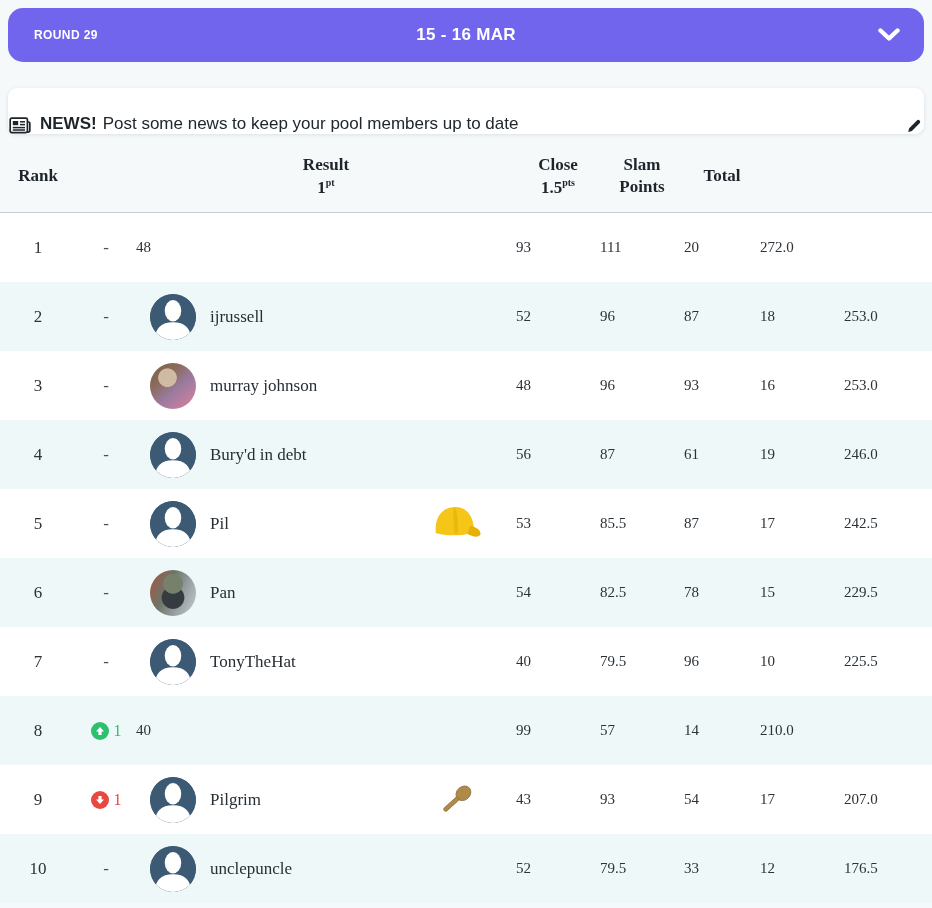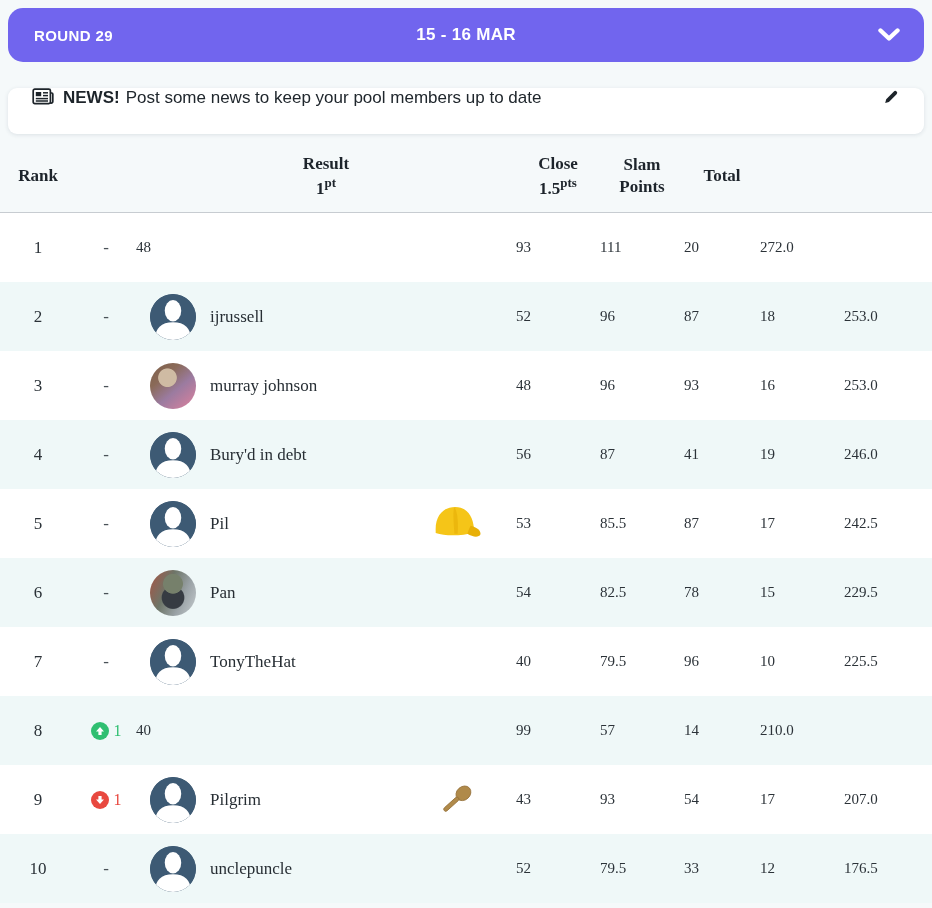--- a/index.html
+++ b/index.html
@@ -12,50 +12,50 @@
   
   .round-bar {
     position: absolute; left: 8px; top: 8px; width: 916px; height: 54px;
     background: #7165ee; border-radius: 15px;
     display: flex; align-items: center; justify-content: center;
     color: #ffffff; cursor: pointer;
   }
   .round-label {
     position: absolute; left: 26px; top: 0; height: 100%;
     display: flex; align-items: center;
-    font-size: 15px; font-weight: 700; letter-spacing: .4px;
+    font-size: 12px; font-weight: 700; letter-spacing: .4px;
   }
   .round-dates { font-size: 17px; font-weight: 600; letter-spacing: .3px; }
   .chevron-wrap { position: absolute; right: 24px; top: 0; height: 100%; display: flex; align-items: center; }
   
   .news-bar {
     position: absolute; left: 8px; top: 88px; width: 916px; height: 46px;
     background: #ffffff; border-radius: 9px;
     box-shadow: 0 1px 4px rgba(40,60,80,.12);
-    display: flex; align-items: flex-start; padding: 0 24px;
+    display: flex; align-items: flex-end; padding: 0 1px;
     font-size: 17px;
   }
   .news-icon-wrap { display: flex; align-items: center; margin-right: 9px; }
   .news-label { font-weight: 700; margin-right: 6px; color: #1d242a; }
   .news-message { color: #20272d; }
   .news-edit { margin-left: auto; display: flex; align-items: center; cursor: pointer; }
   
   .board { position: absolute; left: 0; top: 140px; width: 932px; }
   .grid-row {
     display: grid;
     grid-template-columns: 76px 60px 1fr 84px 84px 76px 84px 82px;
     padding-right: 6px;
     align-items: center;
     font-family: Liberation Serif, serif;
   }
   .board-head { height: 73px; border-bottom: 1px solid #c7ccd1; }
   .th { font-size: 17px; font-weight: 700; color: #1d242b; text-align: center; line-height: 1.3; }
   .th-rank { text-align: center; }
   .th-player { text-align: left; padding-left: 14px; }
-  .th sup { font-size: 13px; font-weight: 700; }
+  .th sup { font-size: 10px; font-weight: 700; }
   .row { height: 69px; background: #ffffff; cursor: pointer; }
   .row.alt { background: #eff8f8; }
   .cell-rank { text-align: center; font-size: 17px; color: #2b3238; }
   .cell-change { display: flex; align-items: center; justify-content: center; gap: 5px; font-size: 16px; }
   .chg-dash { color: #4a5258; font-size: 17px; }
   .chg-badge { width: 18px; height: 18px; border-radius: 50%; display: flex; align-items: center; justify-content: center; }
   .chg-badge svg { display: block; }
   .chg-up-badge { background: #2fbf71; }
   .chg-down-badge { background: #e8483f; }
   .chg-up-num { color: #2fbf71; }
@@ -201,21 +201,21 @@
           <circle cx="24" cy="24" r="24" fill="#3d5a74"></circle>
           <ellipse cx="24" cy="17.5" rx="8.6" ry="11.2" fill="#ffffff"></ellipse>
           <path d="M5 49 Q5 29.5 24 29.5 Q43 29.5 43 49 Z" fill="#ffffff"></path>
         </svg>
       </span>
       <span class="player-name">Bury'd in debt</span>
 
     </div>
     <div class="num-cell">56</div>
     <div class="num-cell">87</div>
-    <div class="num-cell">41</div>
+    <div class="num-cell">61</div>
     <div class="num-cell">19</div>
     <div class="num-cell">246.0</div>
   </div>
       <div class="grid-row row">
     <div class="cell-rank">5</div>
     <div class="cell-change">
       <span class="chg-dash" style="display: inline;">-</span>
 
     </div>
     <div class="cell-player">

